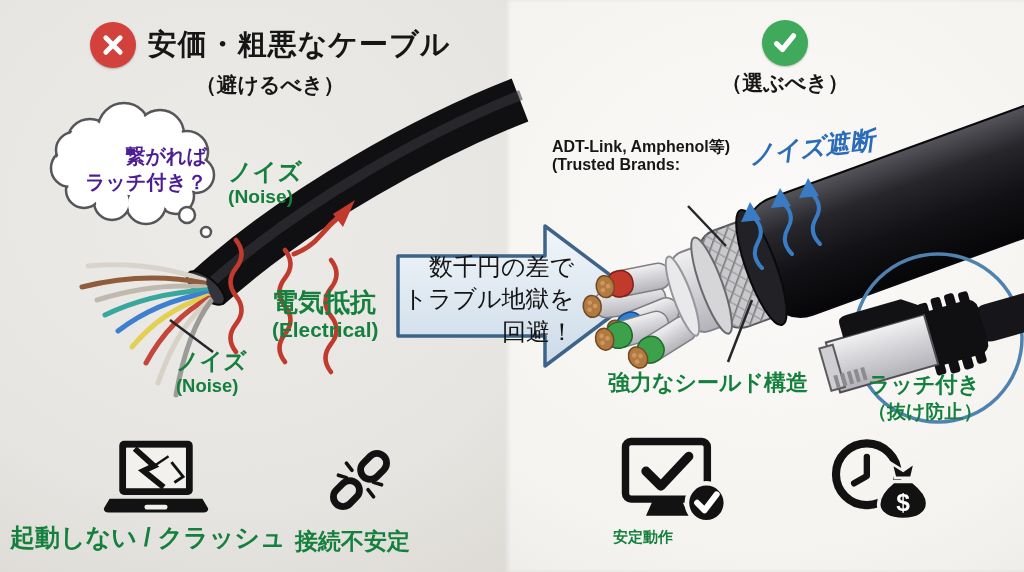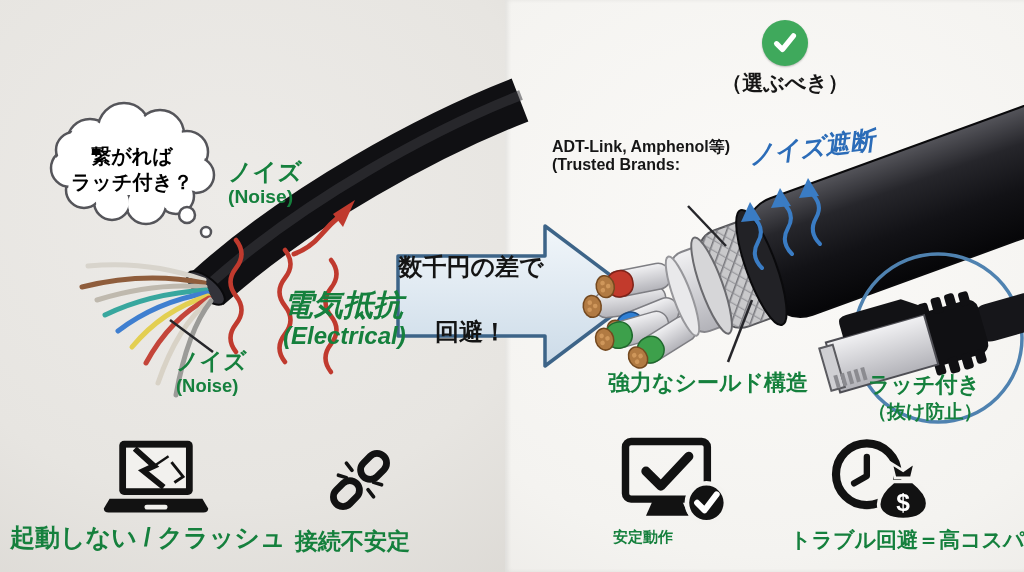--- a/index.html
+++ b/index.html
@@ -11,22 +11,22 @@
   .art{position:absolute;left:0;top:0;width:1024px;height:572px;pointer-events:none;}
   .hdr{position:absolute;display:flex;flex-direction:column;align-items:center;z-index:5;}
   .hdr-row{display:flex;align-items:center;gap:12px;}
   .badge{width:46px;height:46px;border-radius:50%;display:flex;align-items:center;justify-content:center;flex:0 0 auto;box-shadow:0 1px 2px rgba(0,0,0,.25);}
   .badge.bad{background:#d2413c;}
   .badge.good{background:#3fa95c;}
   .hdr-title{font-size:29px;font-weight:bold;color:#161616;letter-spacing:1px;white-space:nowrap;}
   .hdr-sub{font-size:21px;font-weight:bold;color:#161616;margin-top:3px;}
   .lbl{position:absolute;color:#15803d;font-weight:bold;line-height:1.18;white-space:nowrap;z-index:5;}
   .lbl .en{display:block;font-size:.8em;}
-  .bubble-text{position:absolute;left:57px;top:143px;width:150px;text-align:center;font-weight:bold;font-size:20px;line-height:1.3;color:#000000;z-index:5;}
-  .arrow-text{position:absolute;left:380px;top:251px;width:182px;text-align:center;font-weight:bold;font-size:24px;line-height:1.35;color:#141414;z-index:5;}
+  .bubble-text{position:absolute;left:57px;top:143px;width:150px;text-align:right;font-weight:bold;font-size:20px;line-height:1.3;color:#4c1d95;z-index:5;}
+  .arrow-text{position:absolute;left:392px;top:251px;width:182px;text-align:right;font-weight:normal;font-size:24px;line-height:1.35;color:#141414;z-index:5;}
   .brand-note{position:absolute;left:552px;top:120px;width:240px;text-align:left;font-weight:bold;color:#161616;z-index:5;}
   .brand-note .ja{font-size:22px;}
   .brand-note .en{font-size:16px;line-height:1.15;display:block;}
   .noise-block{position:absolute;left:748px;top:129px;width:160px;font-size:25px;font-weight:bold;font-style:italic;color:#2b6cb8;transform:rotate(-7deg);z-index:5;white-space:nowrap;}
   .icon-box{position:absolute;z-index:5;}
 </style>
 </head>
 <body>
 
 <div class="canvas">
@@ -218,50 +218,61 @@
             <rect x="-73" y="8" width="4" height="13"></rect>
           <rect x="-66" y="8" width="4" height="13"></rect>
             <rect x="-59" y="8" width="4" height="13"></rect>
           <rect x="-52" y="8" width="4" height="13"></rect>
         </g>
         <path d="M -60 -26 L -60 -40 Q -60 -47 -51 -47 L 6 -47 L 26 -33 L 26 -26 Z" fill="#121215"></path>
       </g>
     </g>
   </svg>
 
+  <div class="hdr" style="left:60px;top:22px;width:420px;">
+    <div class="hdr-row">
+      <span class="badge bad">
+        <svg width="24" height="24" viewBox="0 0 20 20">
+            <path d="M4 4 L16 16 M16 4 L4 16" stroke="#fff" stroke-width="4" stroke-linecap="round"></path>
+          </svg>
+      </span>
+      <span class="hdr-title">安価・粗悪なケーブル</span>
+    </div>
+    <span class="hdr-sub">（避けるべき）</span>
+  </div>
 
   <div class="hdr" style="left:575px;top:20px;width:420px;">
     <div class="hdr-row">
       <span class="badge good">
         <svg width="26" height="26" viewBox="0 0 20 20">
             <path d="M3.5 10.5 L8 15 L16.5 4.5" stroke="#fff" stroke-width="4" stroke-linecap="round" stroke-linejoin="round" fill="none"></path>
           </svg>
       </span>
     </div>
     <span class="hdr-sub">（選ぶべき）</span>
   </div>
 
   <div class="bubble-text">
     <span>繋がれば</span><br><span>ラッチ付き？</span>
   </div>
 
   <div class="lbl" style="left:228px;top:158px;width:120px;font-size:24px;">
     <span>ノイズ</span><span class="en">(Noise)</span>
   </div>
 
-  <div class="lbl" style="left:283px;top:287px;width:170px;font-size:30px;font-style:italic;">
+  <div class="lbl" style="left:272px;top:287px;width:170px;font-size:26px;">
     <span>電気抵抗</span><span class="en">(Electrical)</span>
   </div>
 
   <div class="lbl" style="left:176px;top:348px;width:115px;font-size:23px;">
     <span>ノイズ</span><span class="en">(Noise)</span>
   </div>
 
   <div class="arrow-text">
-    <span>数千円の差で</span><br><br><span>回避！</span>
+    <span>数千円の差で</span><br><span>トラブル地獄を</span><br><span>回避！</span>
   </div>
 
   <div class="brand-note">
     <br>
     <span class="en">ADT-Link, Amphenol等)</span>
     <span class="en">(Trusted Brands:</span>
   </div>
 
   <div class="noise-block">ノイズ遮断</div>
 
@@ -313,15 +324,14 @@
 
   <div class="icon-box" style="left:826px;top:436px;">
     <svg width="118" height="91" viewBox="0 0 130 100">
       <circle cx="45" cy="42" r="34" stroke="#121212" stroke-width="9" fill="none"></circle>
       <path d="M45 23 L45 44 L31 52" stroke="#121212" stroke-width="7" fill="none" stroke-linecap="round" stroke-linejoin="round"></path>
       <polygon points="72,30 85,38 98,29 94,46 76,46" fill="#121212" stroke="#f4f3f0" stroke-width="3"></polygon>
       <path d="M74 50 C 63 59 58 68 58 75 C 58 86 70 92 85 92 C 100 92 112 86 112 74 C 112 67 106 58 96 50 Z" fill="#121212" stroke="#f4f3f0" stroke-width="4"></path>
       <text x="85" y="83" text-anchor="middle" font-family="Liberation Sans, DejaVu Sans, sans-serif" font-size="27" font-weight="bold" fill="#ffffff">$</text>
     </svg>
   </div>
-  <div class="lbl" style="left:790px;top:528px;width:218px;font-size:21px;">トラブル回避＝高コスパ</div>
 
 </div>
 
 </body></html>

